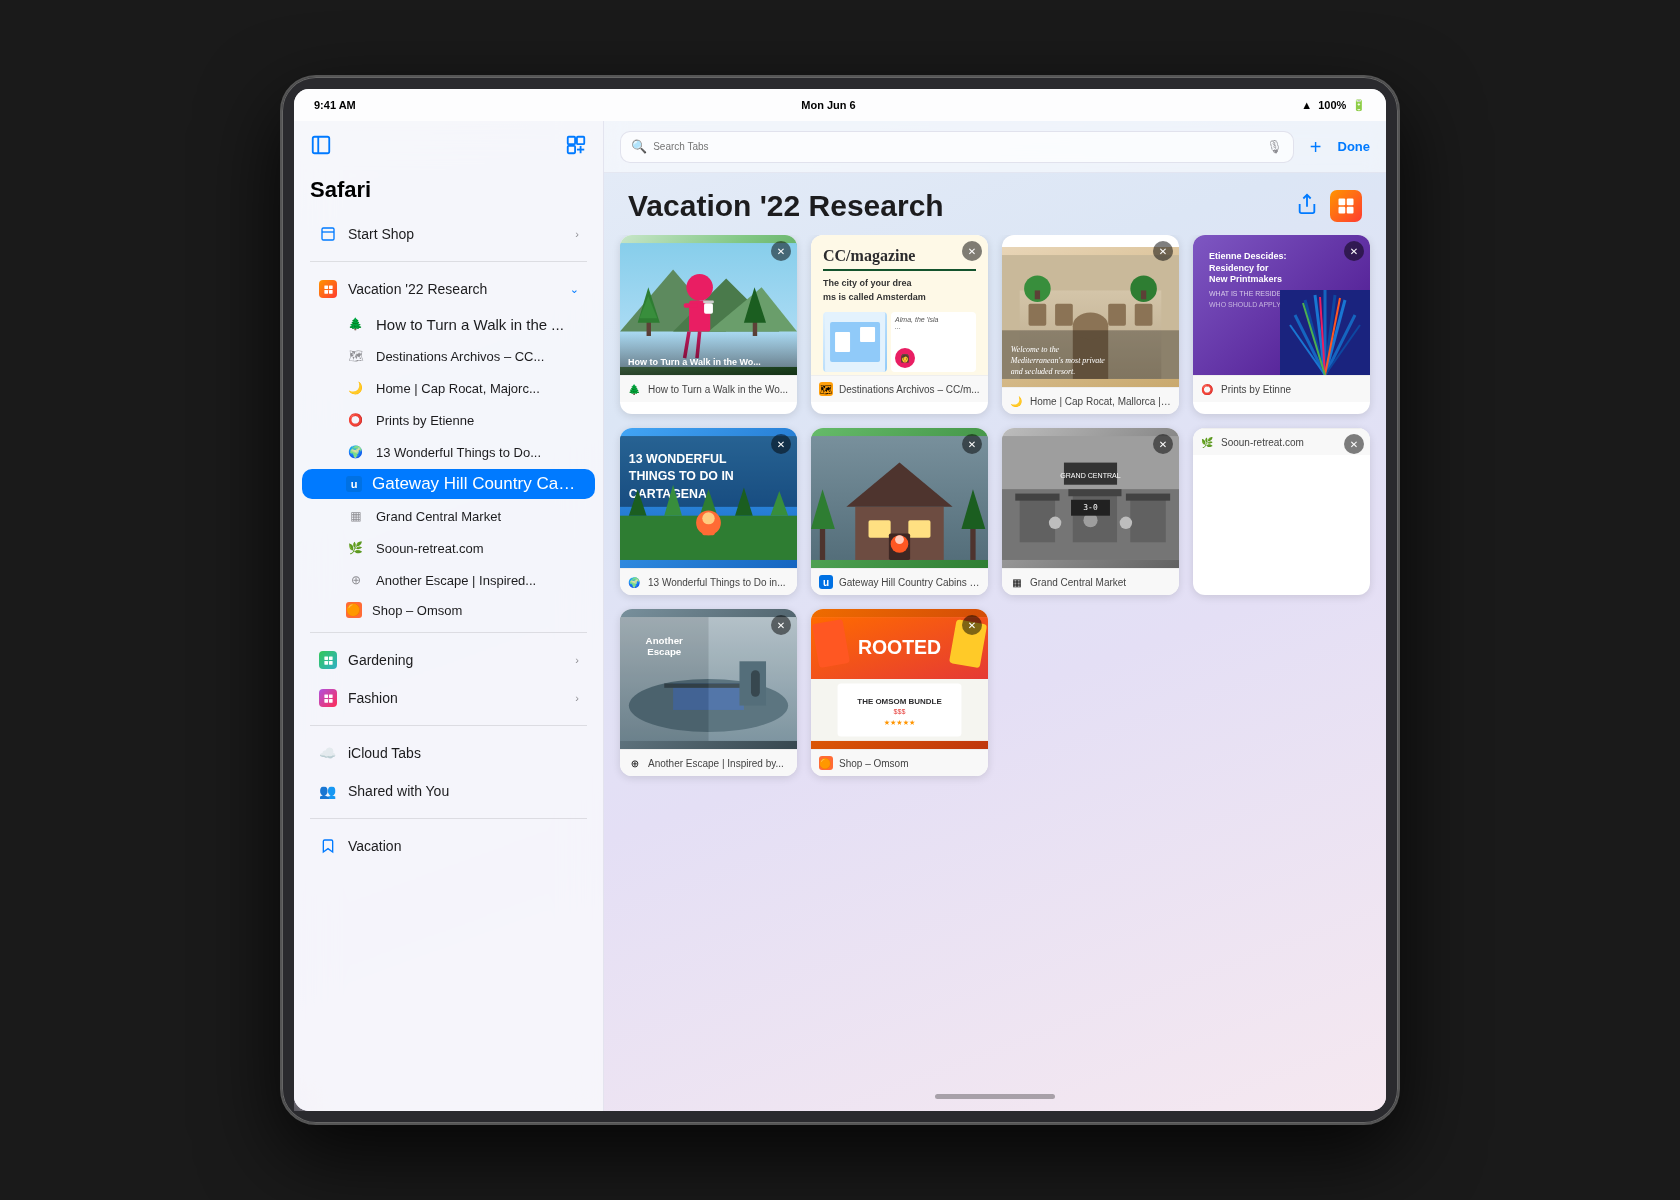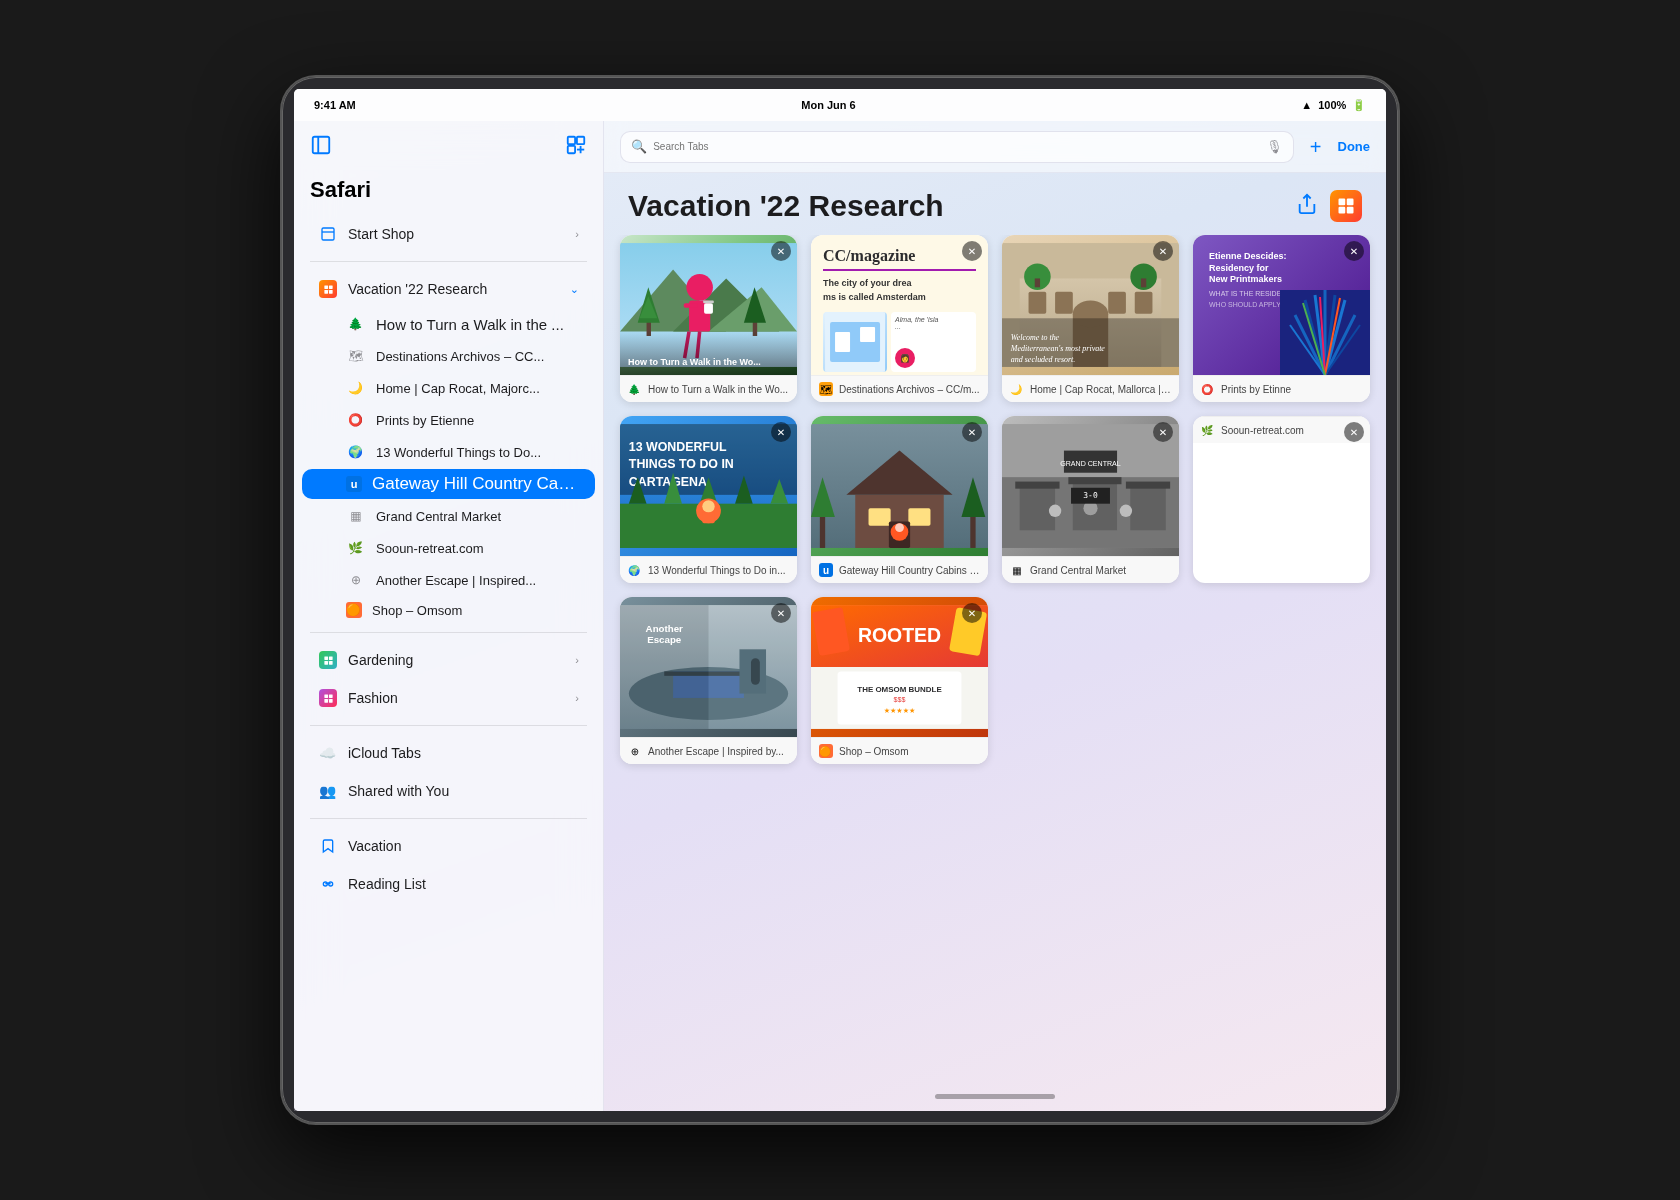--- a/index.html
+++ b/index.html
@@ -50,21 +50,21 @@
       background: #3a3a3e;
       border-radius: 0 2px 2px 0;
     }
 
     .ipad-screen {
       position: absolute;
       top: 12px;
       left: 12px;
       right: 12px;
       bottom: 12px;
-      border-radius: 5px;
+      border-radius: 15px;
       overflow: hidden;
       background: #f0f0f5;
     }
 
     .status-bar {
       height: 32px;
       background: rgba(255,255,255,0.85);
       display: flex;
       align-items: center;
       justify-content: space-between;
@@ -350,20 +350,21 @@
       display: flex;
       flex-direction: column;
       padding: 12px;
     }
 
     .thumb-resort {
       background: linear-gradient(160deg, #e8d5b7 0%, #c9a96e 100%);
       display: flex;
       align-items: center;
       justify-content: center;
+      margin-top: 12px;
     }
 
     .thumb-etienne {
       background: linear-gradient(135deg, #7e57c2 0%, #4a148c 100%);
       padding: 8px;
       display: flex;
       flex-direction: column;
     }
 
     .thumb-13things {
@@ -588,30 +589,20 @@
 
         <div class="sidebar-section-item">
           <span class="item-icon blue">
             <svg viewBox="0 0 24 24" width="16" height="16" fill="none" stroke="#007aff" stroke-width="2">
               <path d="M19 21l-7-5-7 5V5a2 2 0 012-2h10a2 2 0 012 2v16z"></path>
             </svg>
           </span>
           <span class="item-label">Vacation</span>
         </div>
 
-        <div class="sidebar-section-item">
-          <span class="item-icon blue">
-            <svg viewBox="0 0 24 24" width="16" height="16" fill="none" stroke="#007aff" stroke-width="2">
-              <circle cx="8" cy="12" r="3"></circle>
-              <circle cx="16" cy="12" r="3"></circle>
-              <path d="M8 12a8 8 0 018 0"></path>
-            </svg>
-          </span>
-          <span class="item-label">Reading List</span>
-        </div>
 
       </div>
 
       <div class="main-panel">
 
         <div class="top-toolbar">
           <div class="search-bar">
             <span style="color:#8e8e93;font-size:13px;">🔍</span>
             <input readonly="" style="color: rgb(142, 142, 147);" placeholder="Search Tabs">
             <span style="color:#8e8e93;font-size:13px;margin-left:auto;">🎙</span>
@@ -686,21 +677,21 @@
               </div>
               <div class="tab-footer">
                 <span class="tab-favicon" style="font-size:10px;">🌲</span>
                 <span class="tab-title-text">How to Turn a Walk in the Wo...</span>
               </div>
             </div>
 
             <div class="tab-card">
               <div class="tab-close-btn">✕</div>
               <div class="tab-thumbnail thumb-cc">
-                <div style="font-size:16px;font-weight:800;color:#2c2c2e;border-bottom:2px solid #a21caf;padding-bottom:4px;margin-bottom:6px;font-family:Georgia,serif;">CC/magazine</div>
+                <div style="font-size:16px;font-weight:800;color:#2c2c2e;border-bottom:2px solid #14532d;padding-bottom:4px;margin-bottom:6px;font-family:Georgia,serif;">CC/magazine</div>
                 <div style="font-size:9px;color:#333;line-height:1.5;font-weight:600;">The city of your drea<br>ms is called Amsterdam</div>
                 <div style="display:flex;gap:4px;margin-top:8px;">
                   <div style="flex:1;height:60px;background:linear-gradient(135deg,#e3f2fd,#90caf9);border-radius:4px;overflow:hidden;">
                     <svg viewBox="0 0 60 60" width="100%" height="100%">
                       <rect width="60" height="60" fill="#e3f2fd"></rect>
                       <rect x="5" y="10" width="50" height="40" fill="#90caf9" rx="2"></rect>
                       <rect x="10" y="20" width="15" height="20" fill="#fff" rx="1"></rect>
                       <rect x="35" y="15" width="15" height="15" fill="#fff" rx="1"></rect>
                     </svg>
                   </div>

